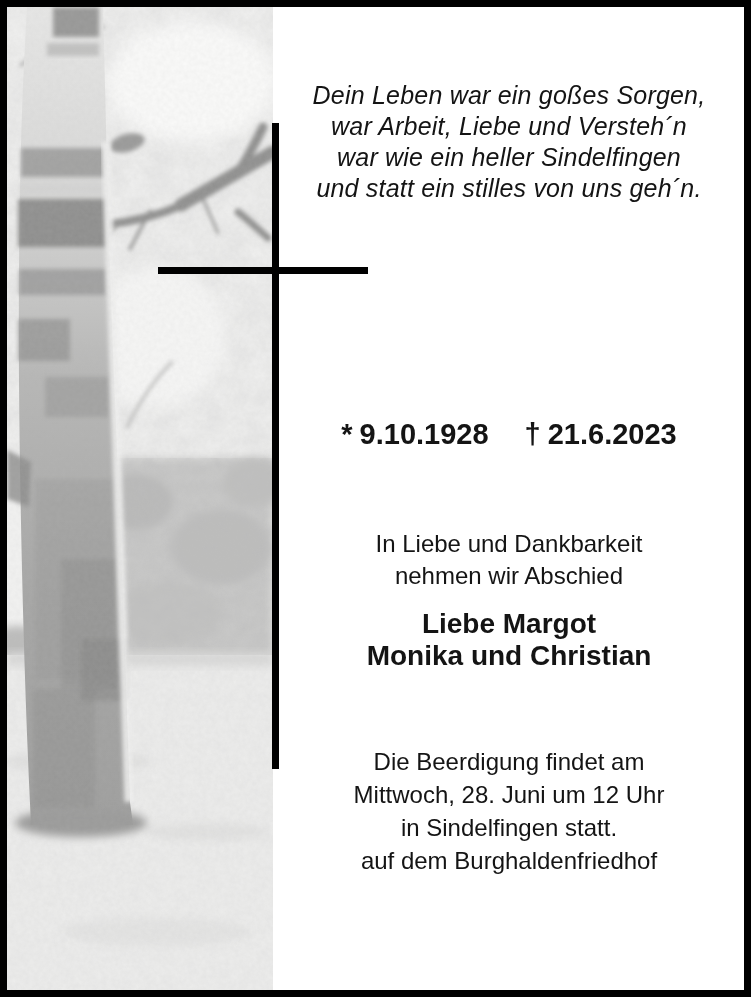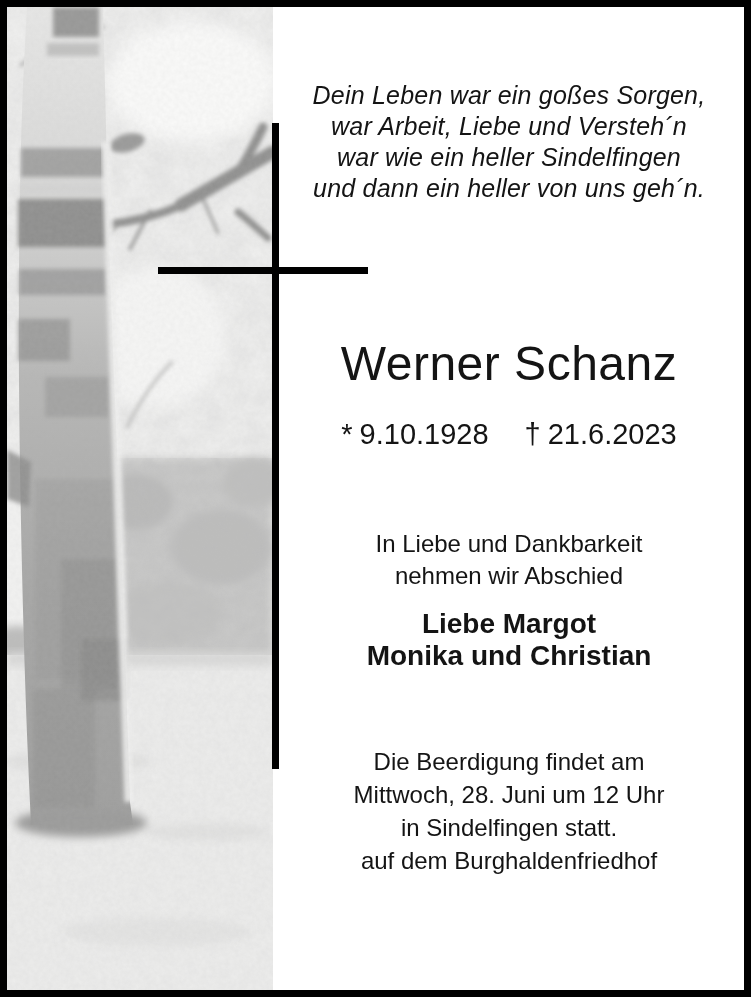--- a/index.html
+++ b/index.html
@@ -68,20 +68,21 @@
     margin: 0;
     letter-spacing: 0.5px;
   }
   .dates {
     top: 419px;
     font-size: 29px;
     line-height: 30px;
     display: flex;
     justify-content: center;
     gap: 36px;
+    font-weight: bold;
   }
   .dates .d { white-space: nowrap; }
   .dates .sym { display: inline-block; margin-right: 7px; }
   .farewell {
     top: 528px;
     font-size: 24px;
     line-height: 32px;
   }
   .mourners {
     top: 608px;
@@ -205,24 +206,23 @@
     <rect width="266" height="983" fill="#ffffff" filter="url(#grain)"></rect>
   </svg>
 
   <div class="cross-v"></div>
   <div class="cross-h"></div>
 
   <div class="txt poem" style="position:absolute;">
     <div>Dein Leben war ein goßes Sorgen,</div>
     <div>war Arbeit, Liebe und Versteh´n</div>
     <div>war wie ein heller Sindelfingen</div>
-    <div>und dann ein heller von uns geh´n.</div>
-  </div>
-
-  <h1 class="txt name" style="position:absolute;">Werner Schanz</h1>
+    <div>und statt ein stilles von uns geh´n.</div>
+  </div>
+
 
   <div class="txt dates" style="position:absolute;">
     <span class="d">
       <span class="sym">*</span><span>9.10.1928</span>
     </span>
     <span class="d">
       <span class="sym">†</span><span>21.6.2023</span>
     </span>
   </div>
 

